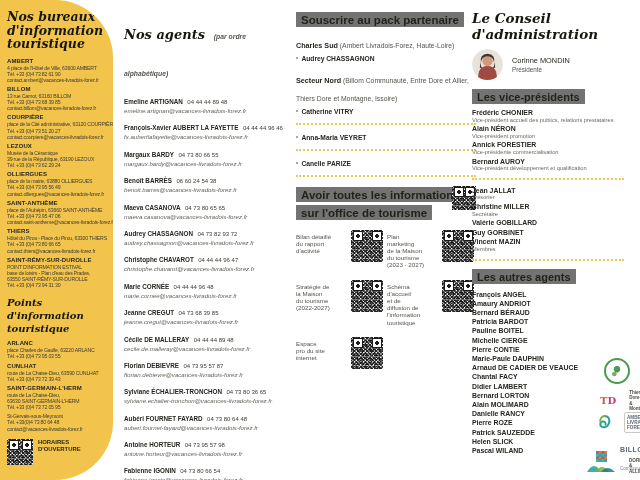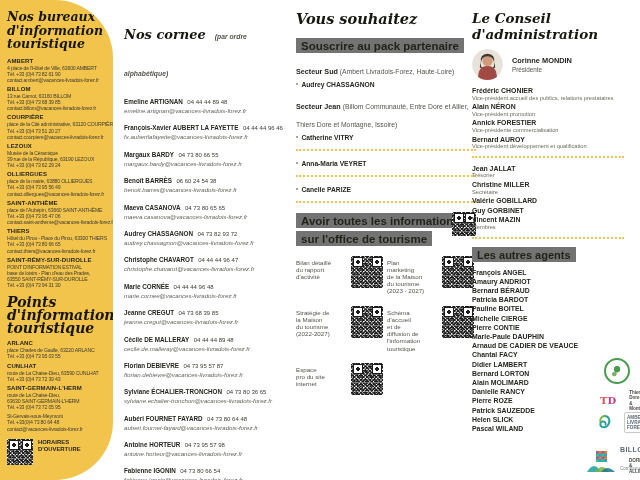--- a/index.html
+++ b/index.html
@@ -3,21 +3,21 @@
 <meta charset="utf-8">
 <style>
   *{margin:0;padding:0;box-sizing:border-box}
   html,body{width:640px;height:480px}
   body{position:relative;background:#fff;overflow:hidden;font-family:"Liberation Sans",sans-serif;color:#3c3b36}
   .script-title{font-family:"DejaVu Serif",serif;font-style:italic;font-weight:bold;color:#17170f;white-space:pre-line}
 
   
   .yellow-col{position:absolute;left:0;top:0;width:113px;height:480px;background:#F3C44B;border-radius:0 58px 58px 0;padding:10px 2px 0 7px;overflow:hidden}
   .left-title{font-size:12.5px;line-height:13.5px;margin-bottom:7px}
-  .mid-title{font-size:14px;line-height:13px;margin:8px 0 5px}
+  .mid-title{font-size:10px;line-height:13px;margin:8px 0 5px}
   .office{margin-bottom:3.2px}
   .office-name{font-size:6px;font-weight:bold;color:#26251f;line-height:7px;letter-spacing:.1px}
   .office-lines{font-size:5.2px;line-height:6.1px;color:#3f3e35;white-space:pre;letter-spacing:-.2px}
   .hours{display:flex;gap:5px;margin-top:7px;align-items:flex-start}
   .hours-text .t1{font-size:5.9px;font-weight:bold;color:#26251f;line-height:7px;white-space:pre-line}
 
   
   .qr{position:relative;flex:none;background:
       conic-gradient(#1c1c1c 25%,transparent 0 50%,#1c1c1c 0 75%,transparent 0) 0 0/4.4px 4.4px,
       conic-gradient(#1c1c1c 25%,transparent 0 50%,#1c1c1c 0 75%,transparent 0) 1.3px .9px/3.1px 3.1px,#fff}
@@ -55,21 +55,21 @@
   .title-qr{position:absolute;top:0;right:2px}
   .qr-grid{display:flex;flex-wrap:wrap;row-gap:11px;margin-top:9px}
   .qr-item{width:50%;display:flex;gap:5px;align-items:flex-start}
   .qr-label{font-size:6.2px;color:#55544c;width:50px;line-height:7.2px;white-space:pre-line;padding-top:3px;flex:none}
 
   
   .board-col{position:absolute;left:472px;top:10px;width:154px}
   .b-title{font-size:13.5px;margin-bottom:7px}
   .president{display:flex;align-items:center;gap:9px;margin:2px 0 7px}
   .avatar{width:31px;height:31px;border-radius:50%;overflow:hidden;flex:none}
-  .pres-name{font-size:7.4px;font-weight:bold;color:#26251f}
+  .pres-name{font-size:7.4px;font-weight:normal;color:#26251f}
   .pres-role{font-size:6.3px;color:#55544c;margin-top:1px}
   .board-col .hl-wrap{line-height:16px;margin-bottom:5px}
   .member{margin-bottom:2px}
   .m-name{font-size:6.9px;font-weight:bold;color:#26251f;line-height:7.6px}
   .m-role{font-size:5.7px;color:#6b6a60;line-height:6.6px;white-space:nowrap}
   .board-col .dots{margin:6px 2px 7px 0}
   .other-name{line-height:9.2px;margin-bottom:0}
 
   
   .logo{position:absolute;display:flex;align-items:center;gap:13px}
@@ -189,21 +189,21 @@
       <div class="hours-text">
         <div class="t1">HORAIRES
 D'OUVERTURE</div>
 
       </div>
     </div>
   </aside>
 
   <section class="agents-col">
     <h1 class="agents-head">
-      <span class="script-title">Nos cornee</span>
+      <span class="script-title">Nos agents</span>
       <span class="agents-sub">(par ordre alphabétique)</span>
     </h1>
     <div>
 
         <div class="agent">
           <div>
             <span class="a-name">Emeline ARTIGNAN</span>
             <span class="a-phone">04 44 44 89 48</span>
           </div>
           <div class="a-email">emeline.artignan@vacances-livradois-forez.fr</div>
@@ -318,31 +318,30 @@
             <span class="a-name">Fabienne IGONIN</span>
             <span class="a-phone">04 73 80 66 54</span>
           </div>
           <div class="a-email">fabienne.igonin@vacances-livradois-forez.fr</div>
         </div>
 
       </div>
   </section>
 
   <section class="wishes-col">
-    <h1 class="script-title w-title">Vous souhaitez</h1>
 
     <div class="hl-wrap">
       <span class="hl">Souscrire au pack partenaire</span>
     </div>
     <div class="sector">
-      <span class="sector-label">Secteur Sud</span><span class="sector-detail"> (Ambert Livradois-Forez, Haute-Loire)</span>
+      <span class="sector-label">Charles Sud</span><span class="sector-detail"> (Ambert Livradois-Forez, Haute-Loire)</span>
       <div class="person">Audrey CHASSAGNON</div>
     </div>
     <div class="sector">
-      <span class="sector-label">Secteur Jean</span><span class="sector-detail"> (Billom Communauté, Entre Dore et Allier, Thiers Dore et Montagne, Issoire)</span>
+      <span class="sector-label">Secteur Nord</span><span class="sector-detail"> (Billom Communauté, Entre Dore et Allier, Thiers Dore et Montagne, Issoire)</span>
       <div class="person">Catherine VITRY</div>
     </div>
 
     <div class="dots"></div>
 
     <div class="person">Anna-Maria VEYRET</div>
 
     <div class="dots"></div>
 
     <div class="person">Canelle PARIZE</div>
@@ -414,20 +413,23 @@
           <path d="M11.5 17 Q11 22 13 25 L10 24 Q10.5 20 11.5 17 Z" fill="#413530"></path>
           <path d="M28.5 17 Q29 22 27 25 L30 24 Q29.5 20 28.5 17 Z" fill="#413530"></path>
         </svg>
       </div>
       <div>
         <div class="pres-name">Corinne MONDIN</div>
         <div class="pres-role">Présidente</div>
       </div>
     </div>
 
+    <div class="hl-wrap">
+      <span class="hl hl2">Les vice-présidents</span>
+    </div>
     <div>
 
         <div class="member">
           <div class="m-name">Frédéric CHONIER</div>
           <div class="m-role">Vice-président accueil des publics, relations prestataires</div>
         </div>
 
         <div class="member">
           <div class="m-name">Alain NÉRON</div>
           <div class="m-role">Vice-président promotion</div>

